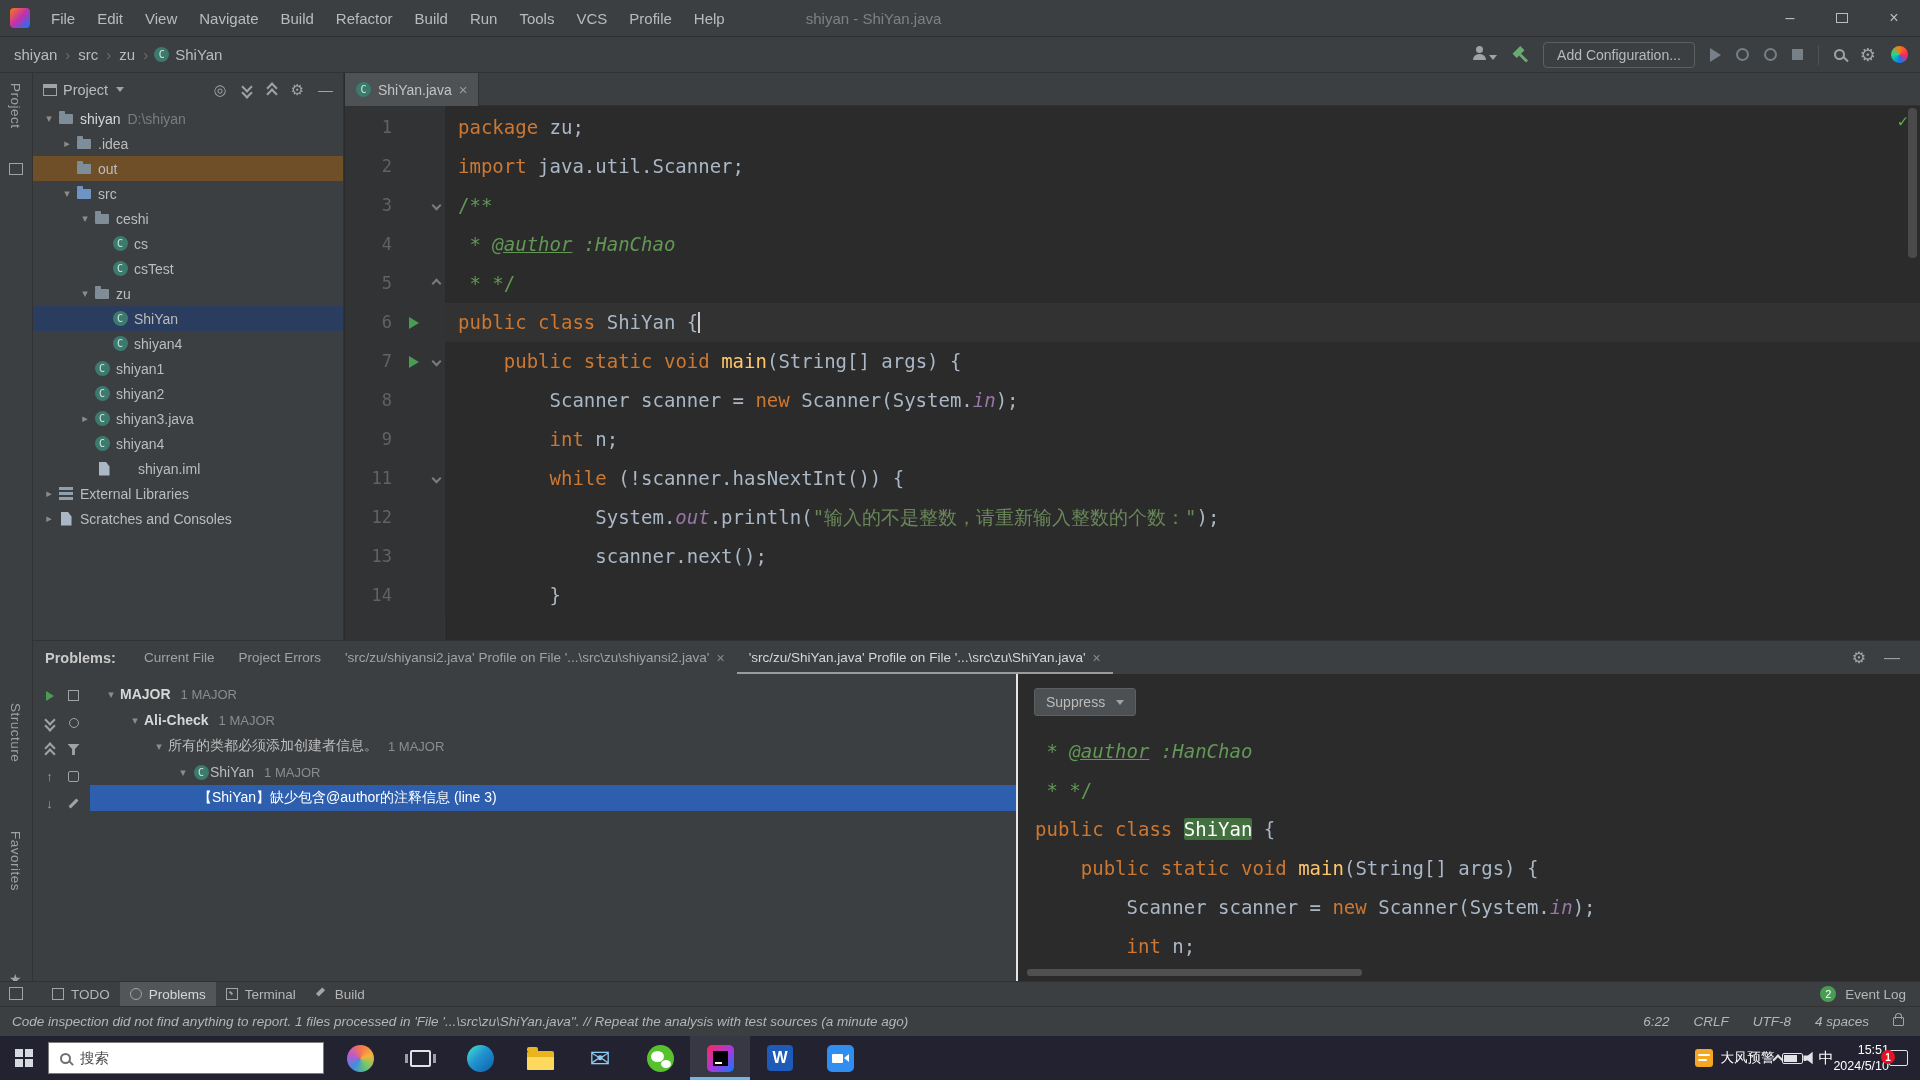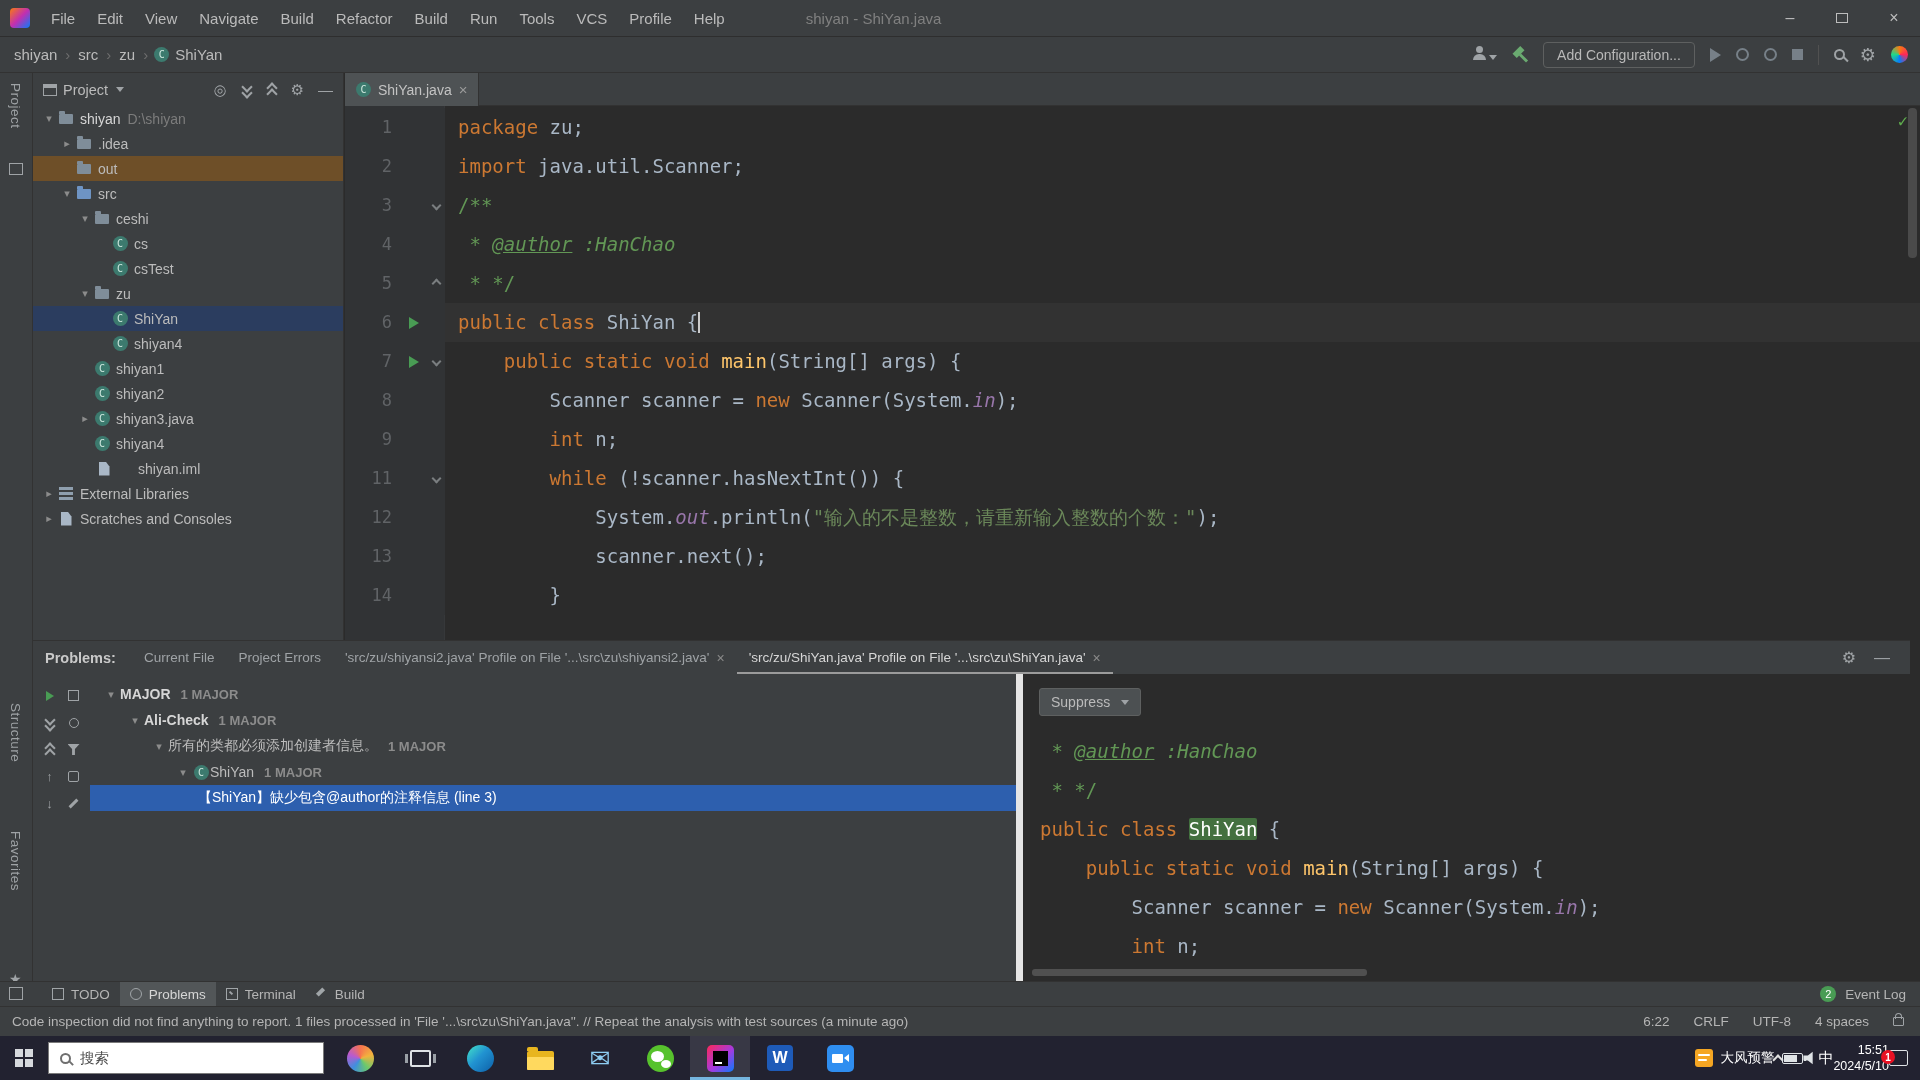--- a/index.html
+++ b/index.html
@@ -102,64 +102,64 @@
   .tk.cmtit{color:#629755;font-style:italic;}
   .tk.tag{color:#629755;font-style:italic;text-decoration:underline;}
   .tk.mth{color:#ffc66b;}
   .tk.fld{color:#9876aa;font-style:italic;}
   .tk.hl{background:#43703f;color:#ffffff;border-radius:2px;}
   .tk.caret{display:inline-block;width:2px;height:21px;background:#cccccc;vertical-align:-4px;}
   .echeck{position:absolute;top:5px;right:12px;color:#5fad4e;font-size:17px;}
   .escroll{position:absolute;right:3px;top:2px;width:9px;height:150px;background:rgba(166,166,166,.25);border-radius:4px;}
 
   
-  .bottompanel{position:absolute;left:33px;top:640px;right:10px;height:341px;background:#3c3f41;border-top:1px solid #323232;}
+  .bottompanel{position:absolute;left:33px;top:640px;right:0;height:341px;background:#3c3f41;border-top:1px solid #323232;}
   .ptabs{height:33px;display:flex;align-items:center;padding:0 4px;color:#9fa3a6;font-size:13.5px;}
   .wlabel{font-weight:bold;color:#c9c9c9;font-size:14.5px;margin:0 16px 0 8px;}
   .ptab{padding:0 12px;height:100%;display:flex;align-items:center;gap:7px;white-space:nowrap;}
   .ptab.seltab{color:#d6d6d6;box-shadow:inset 0 -2px 0 #9b9b9b;}
   .ptab .close{color:#8a8a8a;font-size:14px;}
   .ptabs-right{margin-left:auto;display:flex;gap:18px;margin-right:16px;color:#9fa3a6;align-items:center;font-size:16px;}
   .pbody{position:absolute;top:33px;left:0;right:0;bottom:0;}
   .ptoolbar{position:absolute;left:0;top:0;width:57px;bottom:0;display:grid;grid-template-columns:24px 24px;grid-auto-rows:27px;justify-content:center;align-content:start;padding-top:8px;color:#9fa3a6;}
   .ptool{display:flex;align-items:center;justify-content:center;font-size:13px;}
   .gtri{width:0;height:0;border-left:8px solid #499c54;border-top:5px solid transparent;border-bottom:5px solid transparent;display:block;}
   .sq-ic{width:11px;height:11px;border:1.5px solid #9fa3a6;display:block;}
   .funnel{width:12px;height:11px;background:#9fa3a6;clip-path:polygon(0 0,100% 0,62% 45%,62% 100%,38% 100%,38% 45%);display:block;}
   .circ-sm{width:10px;height:10px;border:1.5px solid #9fa3a6;border-radius:50%;display:block;}
   .wrench-sm{width:11px;height:11px;position:relative;display:block;}
   .wrench-sm::before{content:'';position:absolute;top:4px;left:0;width:11px;height:3px;background:#9fa3a6;transform:rotate(-45deg);}
   .prtree{position:absolute;left:57px;top:0;width:926px;bottom:0;padding-top:7px;font-size:14px;color:#bcbcbc;overflow:hidden;}
   .prrow{height:26px;display:flex;align-items:center;white-space:nowrap;}
   .prrow .chev{width:18px;}
   .prrow.sel{background:#2d5fae;color:#ffffff;}
   .prlabel.b{font-weight:bold;color:#d6d6d6;}
-  .prcount{margin-left:10px;color:#8c8c8c;font-size:13px;font-weight:bold;}
-  .preview{position:absolute;left:983px;top:0;right:0;bottom:0;background:#2b2b2b;border-left:7px solid #e5e5e5;}
+  .prcount{margin-left:10px;color:#8c8c8c;font-size:13px;}
+  .preview{position:absolute;left:983px;top:0;right:0;bottom:0;background:#2b2b2b;border-left:2px solid #e5e5e5;}
   .suppress{position:absolute;left:16px;top:14px;height:28px;background:#4c5052;border:1px solid #5e6060;border-radius:3px;color:#bbbbbb;font-size:14px;display:flex;align-items:center;gap:9px;padding:0 11px;}
   .pvcode{position:absolute;left:0;top:58px;right:0;bottom:16px;font-family:"DejaVu Sans Mono",monospace;font-size:19px;overflow:hidden;}
   .pvline{height:39px;line-height:39px;padding-left:17px;white-space:pre;color:#a9b7c6;}
   .hscroll{position:absolute;left:9px;bottom:5px;width:335px;height:7px;background:rgba(166,166,166,.3);border-radius:3px;}
 
   
   .twbar{position:absolute;left:0;top:981px;right:0;height:25px;background:#3c3f41;border-top:1px solid #323232;display:flex;align-items:center;font-size:13.5px;color:#b5b5b5;padding-left:42px;}
   .tw-switch{position:absolute;left:9px;top:5px;width:14px;height:13px;border:1.5px solid #9fa3a6;}
   .twbtn{display:flex;align-items:center;gap:7px;padding:0 10px;height:100%;}
   .twbtn.active{background:#525658;color:#d6d6d6;}
   .tw-ic{width:12px;height:12px;border:1.5px solid #a0a5a8;display:block;flex:none;}
   .tw-ic.ic-problems{border-radius:50%;}
   .tw-ic.ic-terminal{position:relative;}
   .tw-ic.ic-terminal::before{content:'';position:absolute;left:2px;top:3px;width:4px;height:2px;background:#a0a5a8;transform:rotate(45deg);}
   .tw-ic.ic-build{border:none;position:relative;}
   .tw-ic.ic-build::before{content:'';position:absolute;top:2px;left:0;width:9px;height:4px;background:#a0a5a8;transform:rotate(-45deg);}
   .tw-right{margin-left:auto;display:flex;align-items:center;gap:9px;margin-right:14px;}
   .evbadge{width:16px;height:16px;border-radius:50%;background:#499c54;color:#ffffff;font-size:11px;display:flex;align-items:center;justify-content:center;}
 
   
-  .statusbar{position:absolute;left:0;top:1006px;right:0;height:30px;background:#3c3f41;border-top:1px solid #323232;display:flex;align-items:center;font-size:13.5px;color:#b5b5b5;padding:0 16px 0 12px;gap:18px;}
+  .statusbar{position:absolute;left:0;top:1006px;right:0;height:30px;background:#3c3f41;border-top:1px solid #323232;display:flex;align-items:center;font-size:13.5px;color:#b5b5b5;padding:0 16px 0 12px;gap:18px;font-style:italic;}
   .sb-msg{flex:1;white-space:nowrap;overflow:hidden;text-overflow:ellipsis;}
   .sb-right{display:flex;gap:24px;align-items:center;white-space:nowrap;}
   .lock{width:11px;height:9px;border:1.5px solid #9fa3a6;border-radius:1px;position:relative;display:block;}
   .lock::before{content:'';position:absolute;top:-5px;left:1px;width:5px;height:5px;border:1.5px solid #9fa3a6;border-bottom:none;border-radius:4px 4px 0 0;}
 
   
   .taskbar{position:absolute;left:0;top:1036px;right:0;height:44px;background:#222230;display:flex;align-items:stretch;color:#ffffff;}
   .startbtn{width:48px;display:flex;align-items:center;justify-content:center;flex:none;}
   .winlogo{display:grid;grid-template-columns:8px 8px;grid-template-rows:8px 8px;gap:2px;}
   .winlogo i{background:#d6d9dd;display:block;}

